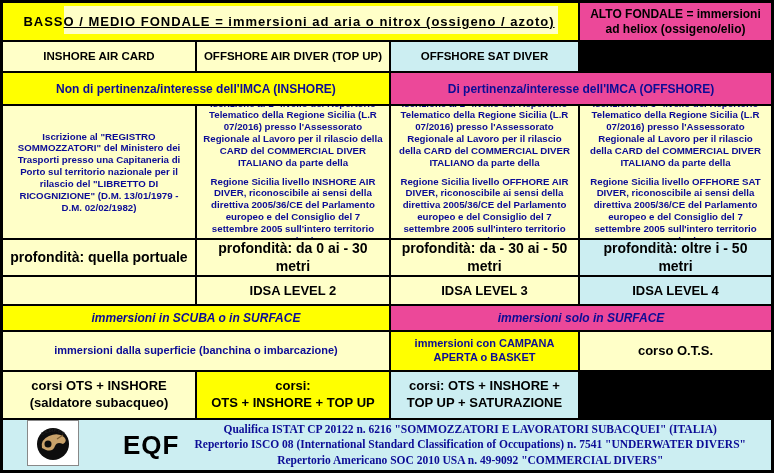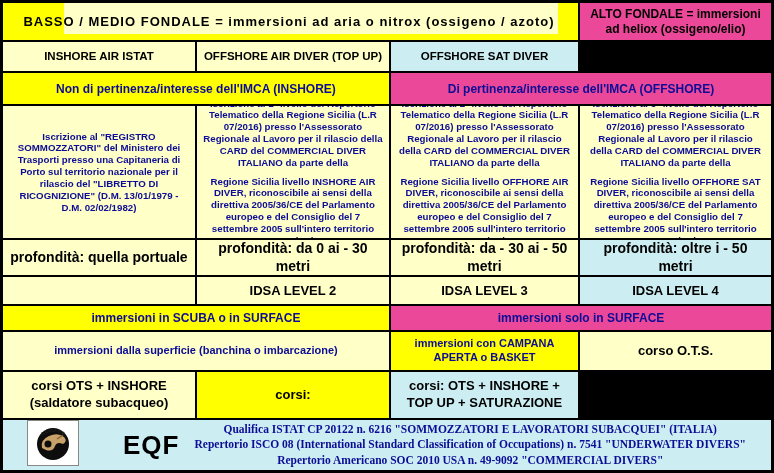--- a/index.html
+++ b/index.html
@@ -18,49 +18,49 @@
   .p{background:#ffffc8;}
   .g{background:#ec4899;}
   .b{background:#cceef2;}
   .tk{color:#000;}
   .tn{color:#0c0c96;}
   .span2a{grid-column:1/3;}
   .span2b{grid-column:3/5;}
   .span3{grid-column:1/4;}
   .span4{grid-column:1/5;}
   .title{font-size:13px;letter-spacing:1px;}
-  .title .hl{background:#ffffc8;padding:15px 3px 5px 0;}
+  .title .hl{background:#ffffc8;padding:8px 3px 5px 0;text-decoration:underline;}
   .alto{font-size:12px;line-height:1.25;}
   .hdr{font-size:11.5px;line-height:1.25;}
   .imca{font-size:12px;}
   .body-txt{font-size:9.7px;line-height:1.22;}
   .body-txt p{margin:0 0 7px 0;}
   .body-txt p:last-child{margin:0;}
   .depth{font-size:14px;line-height:1.25;}
   .idsa{font-size:13px;}
-  .mode{font-size:12px;}
+  .mode{font-size:12px;font-style:italic;}
   .method{font-size:11px;line-height:1.25;}
   .course{font-size:13px;line-height:1.3;}
   .footer{flex-direction:row;justify-content:flex-start;gap:0;padding:2px 10px;}
   .logo-box{flex:0 0 auto;margin-left:14px;}
   .eqf{font-size:26px;color:#000;letter-spacing:1px;margin-left:44px;flex:0 0 auto;}
   .foot-lines{flex:1;text-align:center;font-family:"Liberation Serif",serif;
               font-size:11.5px;line-height:1.35;}
 </style>
 </head>
 <body>
 
 <div class="tbl">
 
   <div class="c y tk title span3">
     <div><span>BASS</span><span class="hl">O / MEDIO FONDALE = immersioni ad aria o nitrox (ossigeno / azoto)</span></div>
   </div>
   <div class="c g tk alto">ALTO FONDALE = immersioni ad heliox (ossigeno/elio)</div>
 
-  <div class="c p tk hdr">INSHORE AIR ISTAT</div>
+  <div class="c p tk hdr">INSHORE AIR CARD</div>
   <div class="c p tk hdr">OFFSHORE AIR DIVER (TOP UP)</div>
   <div class="c b tk hdr">OFFSHORE SAT DIVER</div>
 
   <div class="c y tn imca span2a">Non di pertinenza/interesse dell'IMCA (INSHORE)</div>
   <div class="c g tn imca span2b">Di pertinenza/interesse dell'IMCA (OFFSHORE)</div>
 
   <div class="c p tn body-txt">
     <p>Iscrizione al "REGISTRO SOMMOZZATORI" del Ministero dei Trasporti presso una Capitaneria di Porto sul territorio nazionale per il rilascio del "LIBRETTO DI RICOGNIZIONE" (D.M. 13/01/1979 - D.M. 02/02/1982)</p>
   </div>
   <div class="c p tn body-txt">
@@ -89,20 +89,21 @@
   <div class="c y tn mode span2a">immersioni in SCUBA o in SURFACE</div>
   <div class="c g tn mode span2b">immersioni solo in SURFACE</div>
 
   <div class="c p tn method span2a">immersioni dalla superficie (banchina o imbarcazione)</div>
   <div class="c y tn method">immersioni con CAMPANA APERTA o BASKET</div>
 
   <div class="c p tk course">corso O.T.S.</div>
   <div class="c p tk course">corsi OTS + INSHORE (saldatore subacqueo)</div>
   <div class="c y tk course">
     <div>corsi:</div>
+    <div>OTS + INSHORE + TOP UP</div>
   </div>
   <div class="c b tk course">corsi: OTS + INSHORE + TOP UP + SATURAZIONE</div>
 
   <div class="c b footer span4">
     <div class="logo-box">
       <svg width="52" height="46" viewBox="0 0 52 46">
         <rect x="0.5" y="0.5" width="51" height="45" fill="#ffffff" stroke="#888888" stroke-width="1"></rect>
         <circle cx="26" cy="24" r="16" fill="#0d0d0d"></circle>
         <path id="logoArc" d="M 8 26 A 18.5 18.5 0 0 1 44 26" fill="none"></path>
         <text font-size="4" fill="#222" font-family="Liberation Sans, sans-serif" font-weight="bold">

